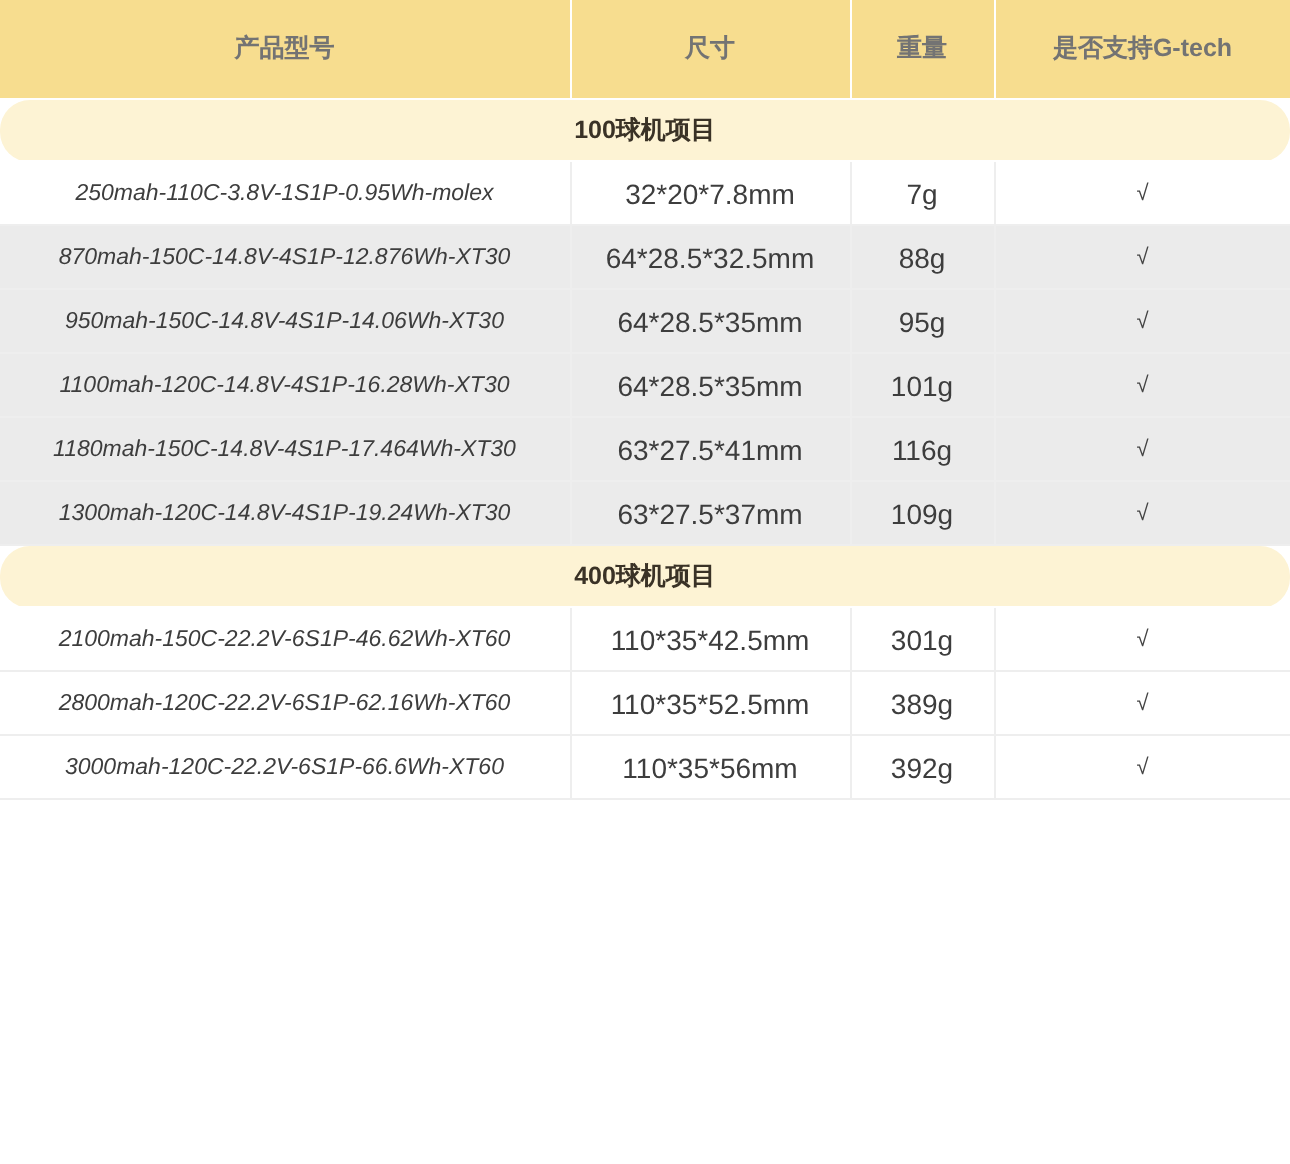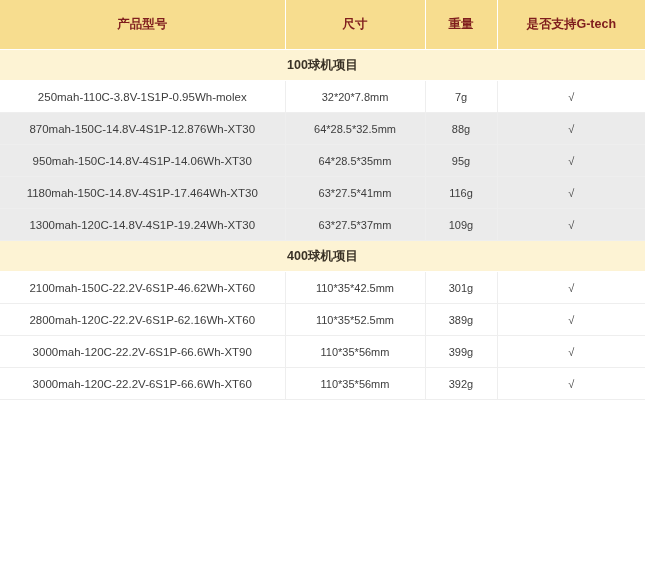--- a/index.html
+++ b/index.html
@@ -19,61 +19,62 @@
     border-collapse: collapse;
     table-layout: fixed;
   }
   .spec-table col.c0 { width: 285px; }
   .spec-table col.c1 { width: 140px; }
   .spec-table col.c2 { width: 72px; }
   .spec-table col.c3 { width: 148px; }
 
   .spec-table thead th {
     background: #f7dd8f;
-    color: #7f1d1d;
+    color: #737373;
     font-size: 12.5px;
     font-weight: bold;
     height: 33px;
     text-align: center;
     border-right: 1px solid #ffffff;
     padding: 16px 4px;
     box-sizing: border-box;
   }
   .spec-table thead th:last-child { border-right: none; }
 
   tr.group-row td {
     background: #fdf3d4;
     color: #3a3226;
     font-size: 12.5px;
     font-weight: bold;
     text-align: center;
     height: 30px;
     padding: 0;
     border-top: 1px solid #ffffff;
     border-bottom: 1px solid #ffffff;
+    border-radius: 15px;
   }
 
   tr.data-row td {
     height: 32px;
-    font-size: 11px;
+    font-size: 14px;
     text-align: center;
     color: #3d3d3d;
     border-bottom: 1px solid #eeeeee;
     border-right: 1px solid #eeeeee;
     padding: 0 4px;
     box-sizing: border-box;
     white-space: nowrap;
     overflow: hidden;
   }
   tr.data-row td:last-child { border-right: none; }
 
   tr.data-row.shaded td { background: #ebebeb; }
   tr.data-row.plain td { background: #ffffff; }
 
-  tr.data-row td.cell-model { font-size: 11.5px; }
+  tr.data-row td.cell-model { font-size: 11.5px; font-style: italic; }
   tr.data-row td.cell-check { font-size: 11px; color: #444; }
   tr.data-row td.cell-weight { }
 
   .last-sep td {
     border-bottom: 1px solid #e3e3e3;
   }
 </style>
 </head>
 <body>
 
@@ -108,20 +109,26 @@
         <td class="cell-weight">88g</td>
         <td class="cell-check">√</td>
       </tr>
       <tr class="data-row shaded">
         <td class="cell-model">950mah-150C-14.8V-4S1P-14.06Wh-XT30</td>
         <td class="cell-size">64*28.5*35mm</td>
         <td class="cell-weight">95g</td>
         <td class="cell-check">√</td>
       </tr>
       <tr class="data-row shaded">
+        <td class="cell-model">1100mah-120C-14.8V-4S1P-16.28Wh-XT30</td>
+        <td class="cell-size">64*28.5*35mm</td>
+        <td class="cell-weight">101g</td>
+        <td class="cell-check">√</td>
+      </tr>
+      <tr class="data-row shaded">
         <td class="cell-model">1180mah-150C-14.8V-4S1P-17.464Wh-XT30</td>
         <td class="cell-size">63*27.5*41mm</td>
         <td class="cell-weight">116g</td>
         <td class="cell-check">√</td>
       </tr>
       <tr class="data-row shaded last-sep">
         <td class="cell-model">1300mah-120C-14.8V-4S1P-19.24Wh-XT30</td>
         <td class="cell-size">63*27.5*37mm</td>
         <td class="cell-weight">109g</td>
         <td class="cell-check">√</td>
@@ -134,26 +141,20 @@
         <td class="cell-size">110*35*42.5mm</td>
         <td class="cell-weight">301g</td>
         <td class="cell-check">√</td>
       </tr>
       <tr class="data-row plain">
         <td class="cell-model">2800mah-120C-22.2V-6S1P-62.16Wh-XT60</td>
         <td class="cell-size">110*35*52.5mm</td>
         <td class="cell-weight">389g</td>
         <td class="cell-check">√</td>
       </tr>
-      <tr class="data-row plain">
-        <td class="cell-model">3000mah-120C-22.2V-6S1P-66.6Wh-XT90</td>
-        <td class="cell-size">110*35*56mm</td>
-        <td class="cell-weight">399g</td>
-        <td class="cell-check">√</td>
-      </tr>
       <tr class="data-row plain last-sep">
         <td class="cell-model">3000mah-120C-22.2V-6S1P-66.6Wh-XT60</td>
         <td class="cell-size">110*35*56mm</td>
         <td class="cell-weight">392g</td>
         <td class="cell-check">√</td>
       </tr>
     </tbody>
 </table>
 
 </body></html>

